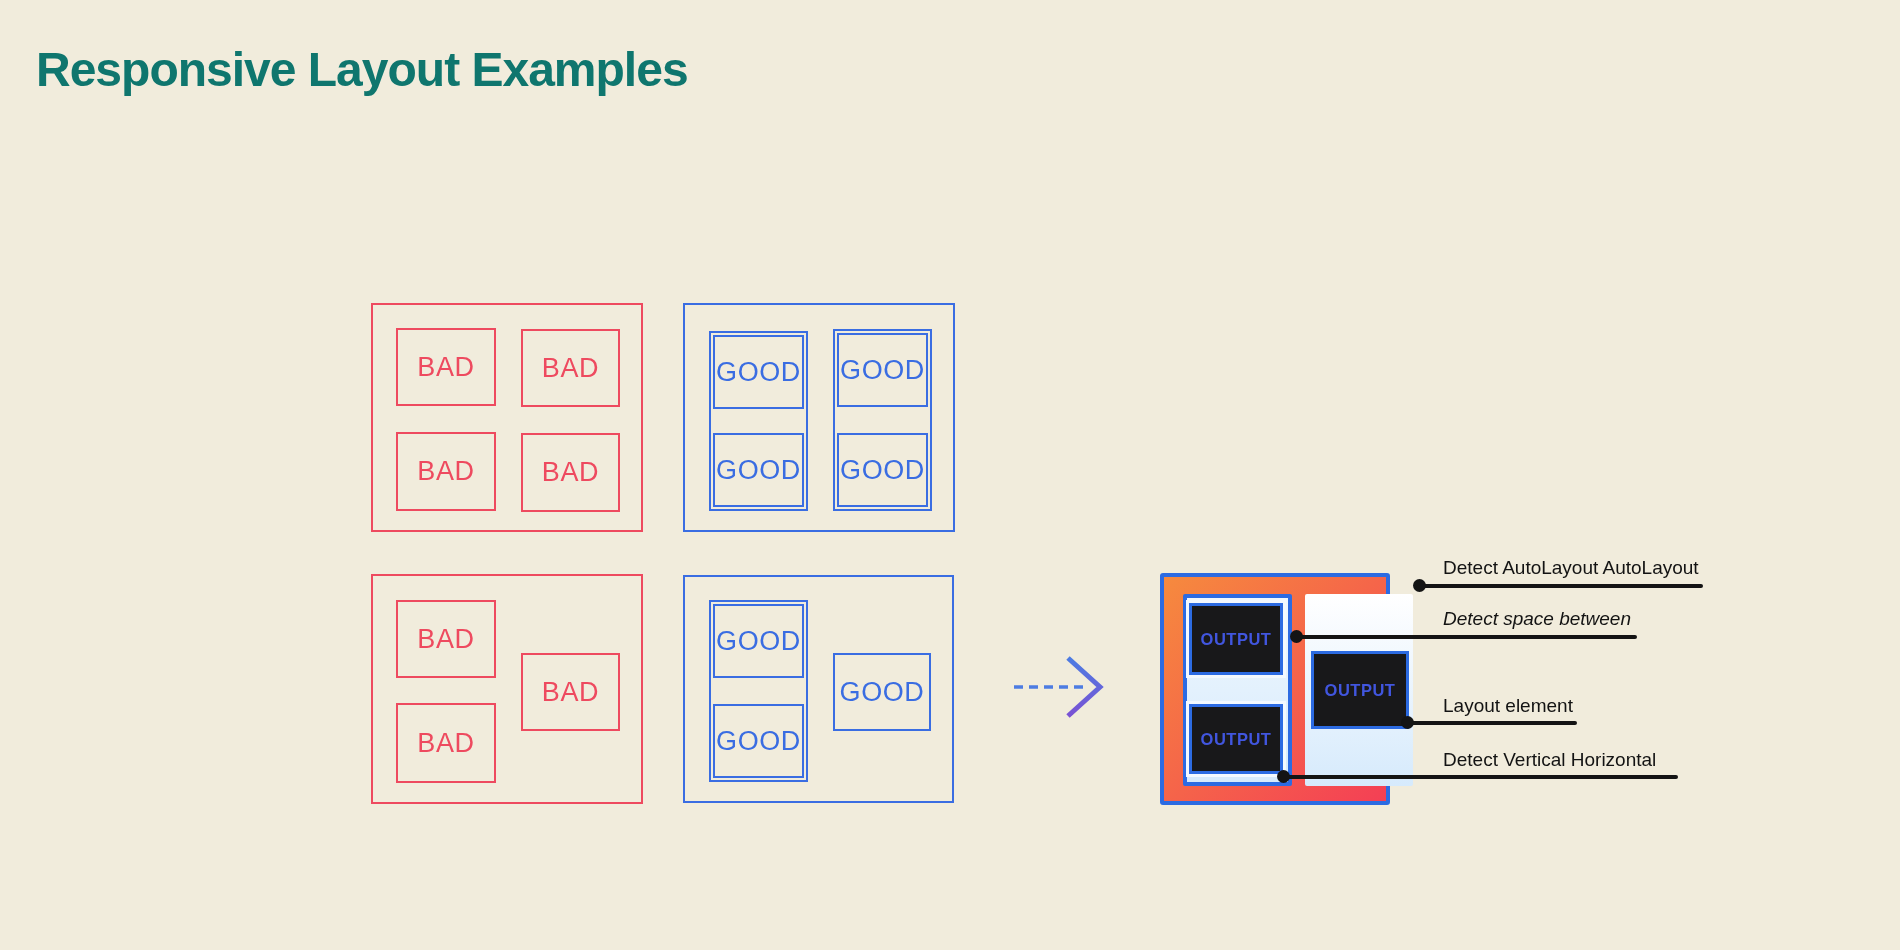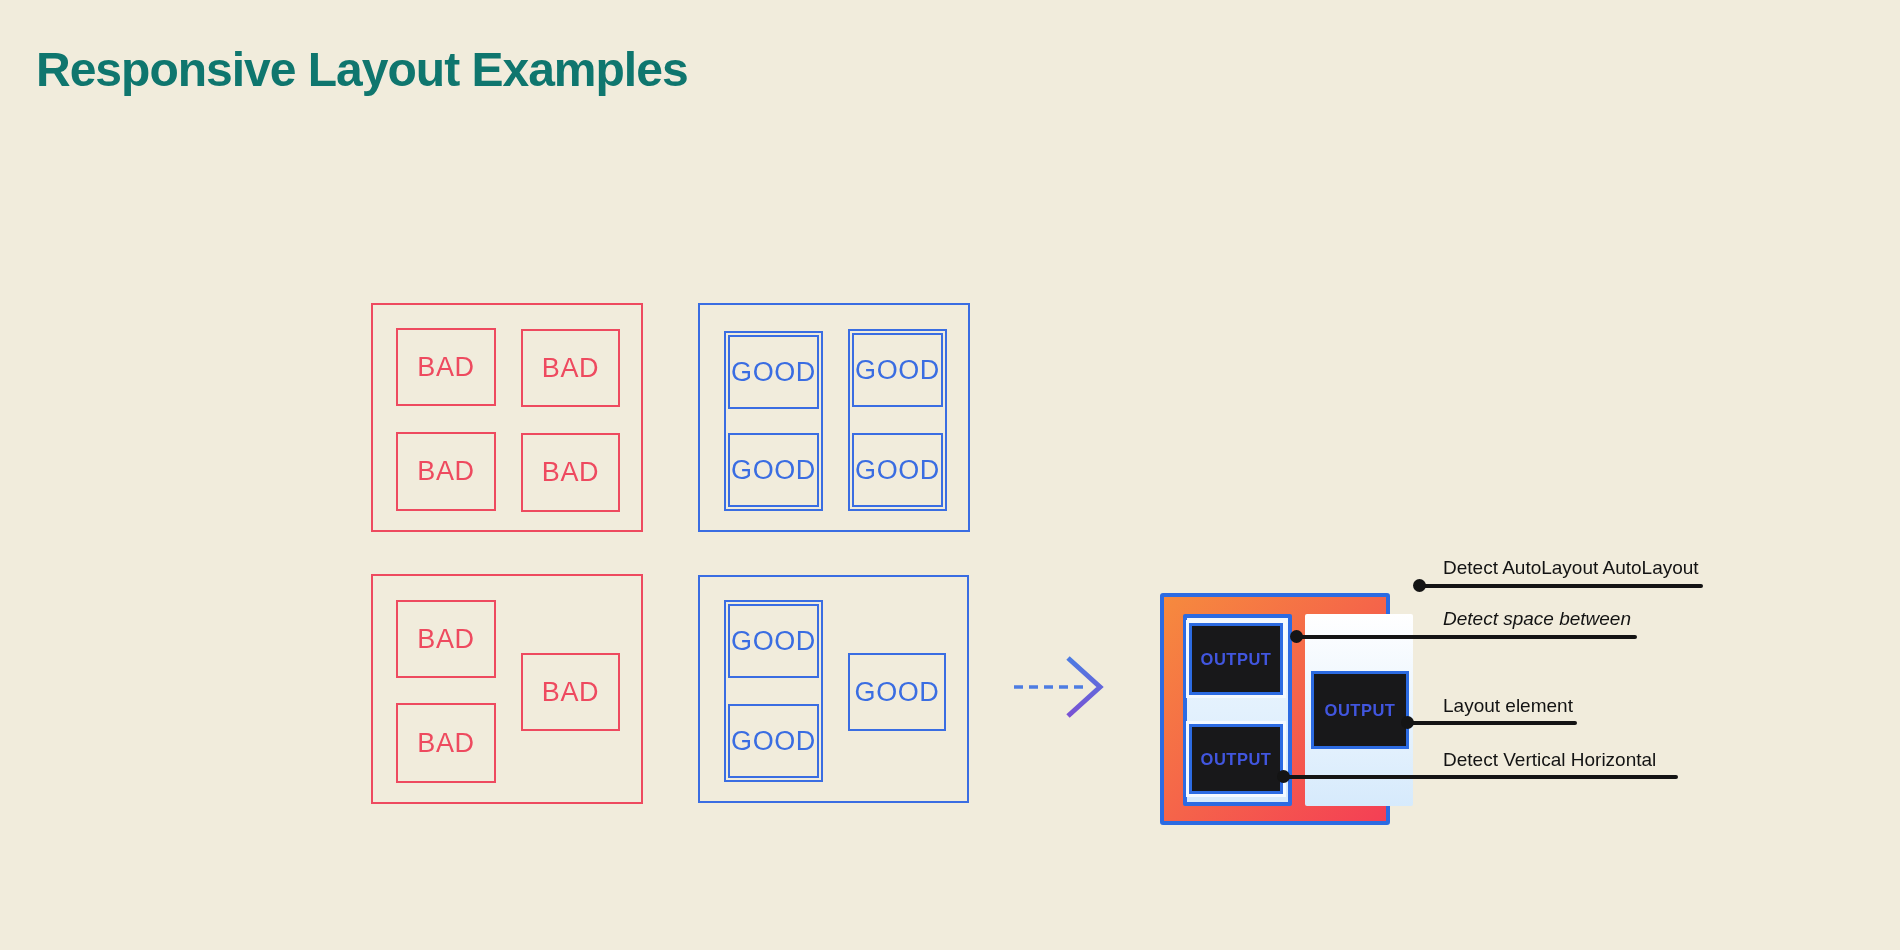--- a/index.html
+++ b/index.html
@@ -14,21 +14,21 @@
     overflow:hidden;
   }
   h1.title{
     position:absolute;left:32px;top:38px;margin:4px;
     font-size:48px;font-weight:800;letter-spacing:-1px;
     color:#0f766e;
   }
   
   .group{position:absolute;box-sizing:border-box;}
   .bad-group{border:2px solid var(--bad,#EE4A5F);}
-  .good-group{border:2px solid var(--good,#3A6DE2);margin-left:15px;}
+  .good-group{border:2px solid var(--good,#3A6DE2);}
   .box{
     position:absolute;box-sizing:border-box;
     display:flex;align-items:center;justify-content:center;
     font-size:27px;letter-spacing:.6px;font-weight:500;
   }
   .bad-box{border:2px solid var(--bad,#EE4A5F);color:var(--bad,#EE4A5F);}
   .good-box{border:2px solid var(--good,#3A6DE2);color:var(--good,#3A6DE2);}
   .good-wrap{
     position:absolute;box-sizing:border-box;
     border:2px solid var(--good,#3A6DE2);
@@ -42,21 +42,20 @@
     font-size:24px;line-height:29px;color:#1B1A18;
   }
   .description p{margin:0 0 28px 0;}
   .description p:last-child{margin-bottom:0;}
   
   .output-frame{
     position:absolute;left:1160px;top:573px;width:230px;height:232px;
     box-sizing:border-box;border:4px solid var(--frame_border,#2C6BE2);
     background:linear-gradient(135deg,var(--gradient_orange,#F68A3E) 0%,var(--gradient_red,#F43F55) 100%);
     border-radius:3px;
-    margin-top:20px;
   }
   .output-wrap{
     position:absolute;left:19px;top:17px;width:109px;height:192px;
     box-sizing:border-box;border:4px solid var(--frame_border,#2C6BE2);
     background:linear-gradient(180deg,#F0F8FE 0%,var(--panel_bottom,#D6EAFC) 100%);
     border-radius:2px;
   }
   .output-panel{
     position:absolute;left:141px;top:17px;width:108px;height:192px;
     background:linear-gradient(180deg,var(--panel_top,#FFFFFF) 0%,var(--panel_bottom,#D6EAFC) 100%);

